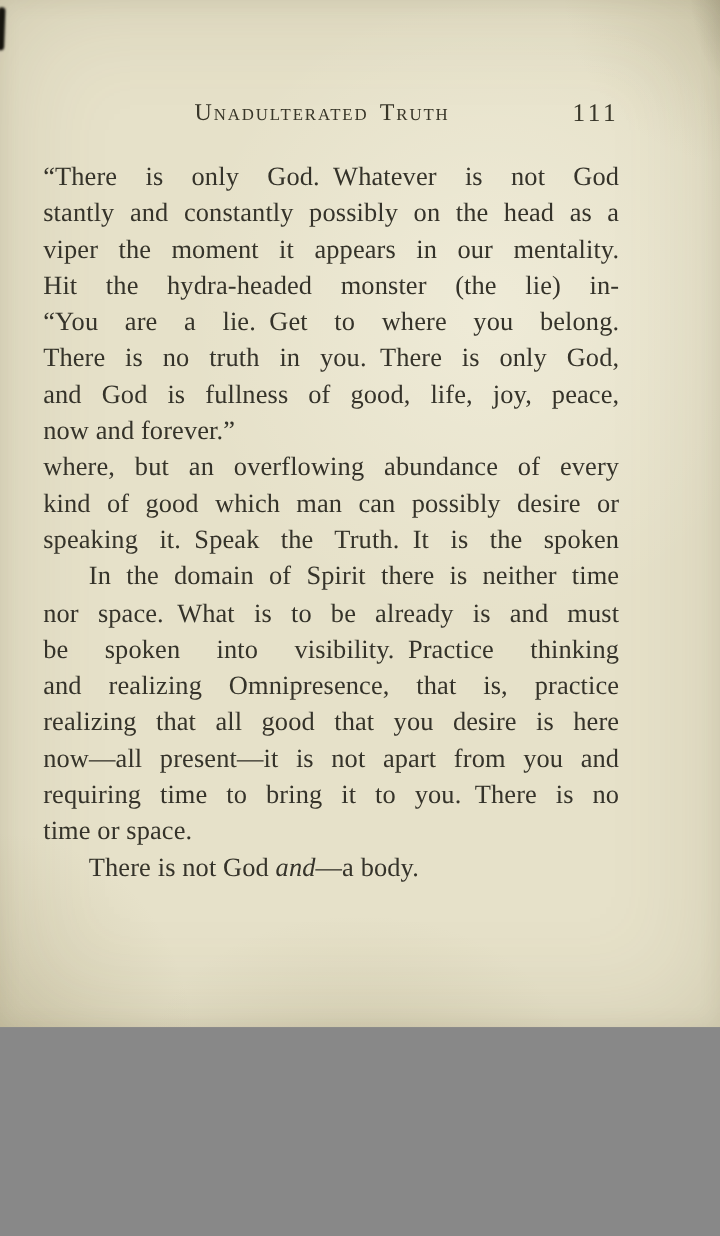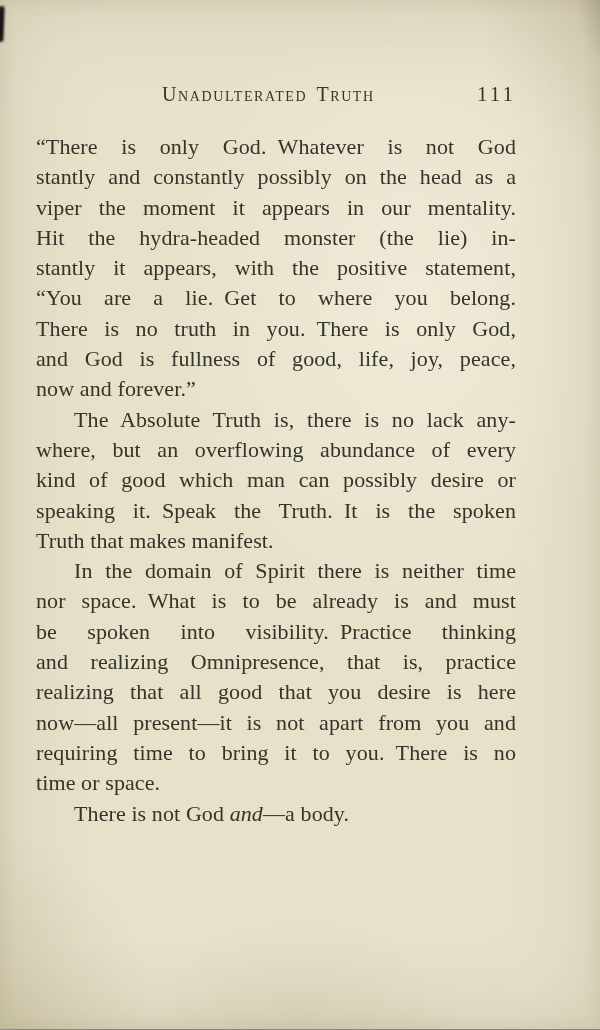--- a/index.html
+++ b/index.html
@@ -1,19 +1,19 @@
 <!DOCTYPE html>
 <html><head>
 <meta charset="utf-8">
 <style>
   html, body { margin: 0; padding: 0; background: #888; }
   .page {
     position: relative;
     width: 600px;
-    height: 1029px;
+    height: 856px;
     overflow: hidden;
     background:
       radial-gradient(ellipse 60% 45% at 68% 30%, rgba(255,253,242,0.35), rgba(255,253,242,0) 70%),
       radial-gradient(ellipse 45% 35% at 0% 102%, rgba(140,128,85,0.20), rgba(140,128,85,0) 60%),
       radial-gradient(ellipse 40% 30% at 102% -2%, rgba(135,124,82,0.18), rgba(135,124,82,0) 60%),
       radial-gradient(ellipse 50% 25% at 50% 104%, rgba(148,137,95,0.14), rgba(148,137,95,0) 60%),
       var(--paper, #e6e1c9);
     box-shadow: inset 0 0 90px rgba(110,100,62,0.18), inset 0 0 18px rgba(110,100,62,0.12);
     font-family: "Liberation Serif", "DejaVu Serif", serif;
     color: var(--ink, #35332a);
@@ -80,30 +80,27 @@
   <div class="running-head">
     <div class="head-title">Unadulterated Truth</div>
     <div class="page-number">111</div>
   </div>
 
   <div class="text-column">
       <div class="line just"><span>“There is only God. Whatever is not God</span></div>
       <div class="line just"><span>stantly and constantly possibly on the head as a</span></div>
       <div class="line just"><span>viper the moment it appears in our mentality.</span></div>
       <div class="line just"><span>Hit the hydra-headed monster (the lie) in-</span></div>
-      <div class="line just"><span>stantly it appears, with the positive statement,</span></div>
       <div class="line just"><span>“You are a lie. Get to where you belong.</span></div>
       <div class="line just"><span>There is no truth in you. There is only God,</span></div>
       <div class="line just"><span>and God is fullness of good, life, joy, peace,</span></div>
       <div class="line"><span>now and forever.”</span></div>
-      <div class="line just indent"><span>The Absolute Truth is, there is no lack any-</span></div>
       <div class="line just"><span>where, but an overflowing abundance of every</span></div>
       <div class="line just"><span>kind of good which man can possibly desire or</span></div>
       <div class="line just"><span>speaking it. Speak the Truth. It is the spoken</span></div>
-      <div class="line"><span>Truth that makes manifest.</span></div>
       <div class="line just indent"><span>In the domain of Spirit there is neither time</span></div>
       <div class="line just"><span>nor space. What is to be already is and must</span></div>
       <div class="line just"><span>be spoken into visibility. Practice thinking</span></div>
       <div class="line just"><span>and realizing Omnipresence, that is, practice</span></div>
       <div class="line just"><span>realizing that all good that you desire is here</span></div>
       <div class="line just"><span>now—all present—it is not apart from you and</span></div>
       <div class="line just"><span>requiring time to bring it to you. There is no</span></div>
       <div class="line"><span>time or space.</span></div>
       <div class="line indent"><span>There is not God </span><span class="em">and</span><span>—a body.</span></div>
     </div>

